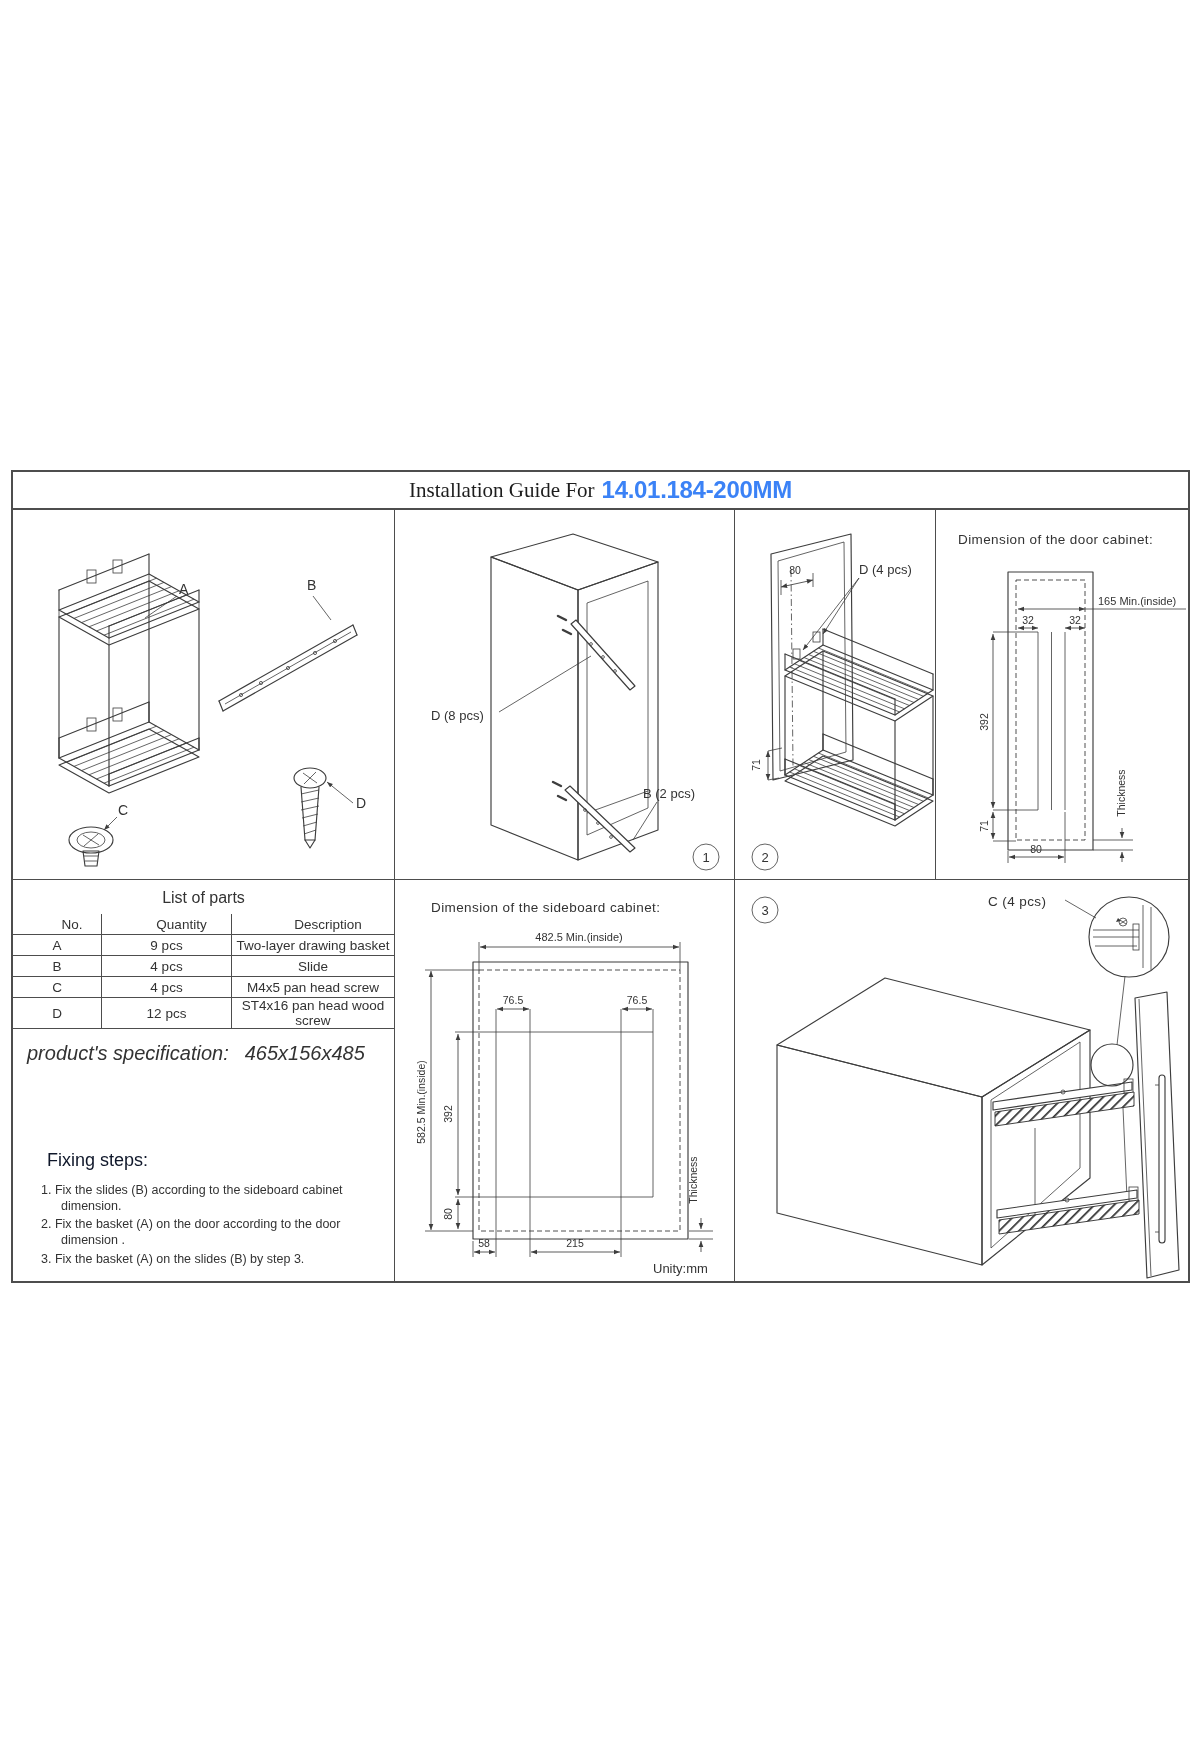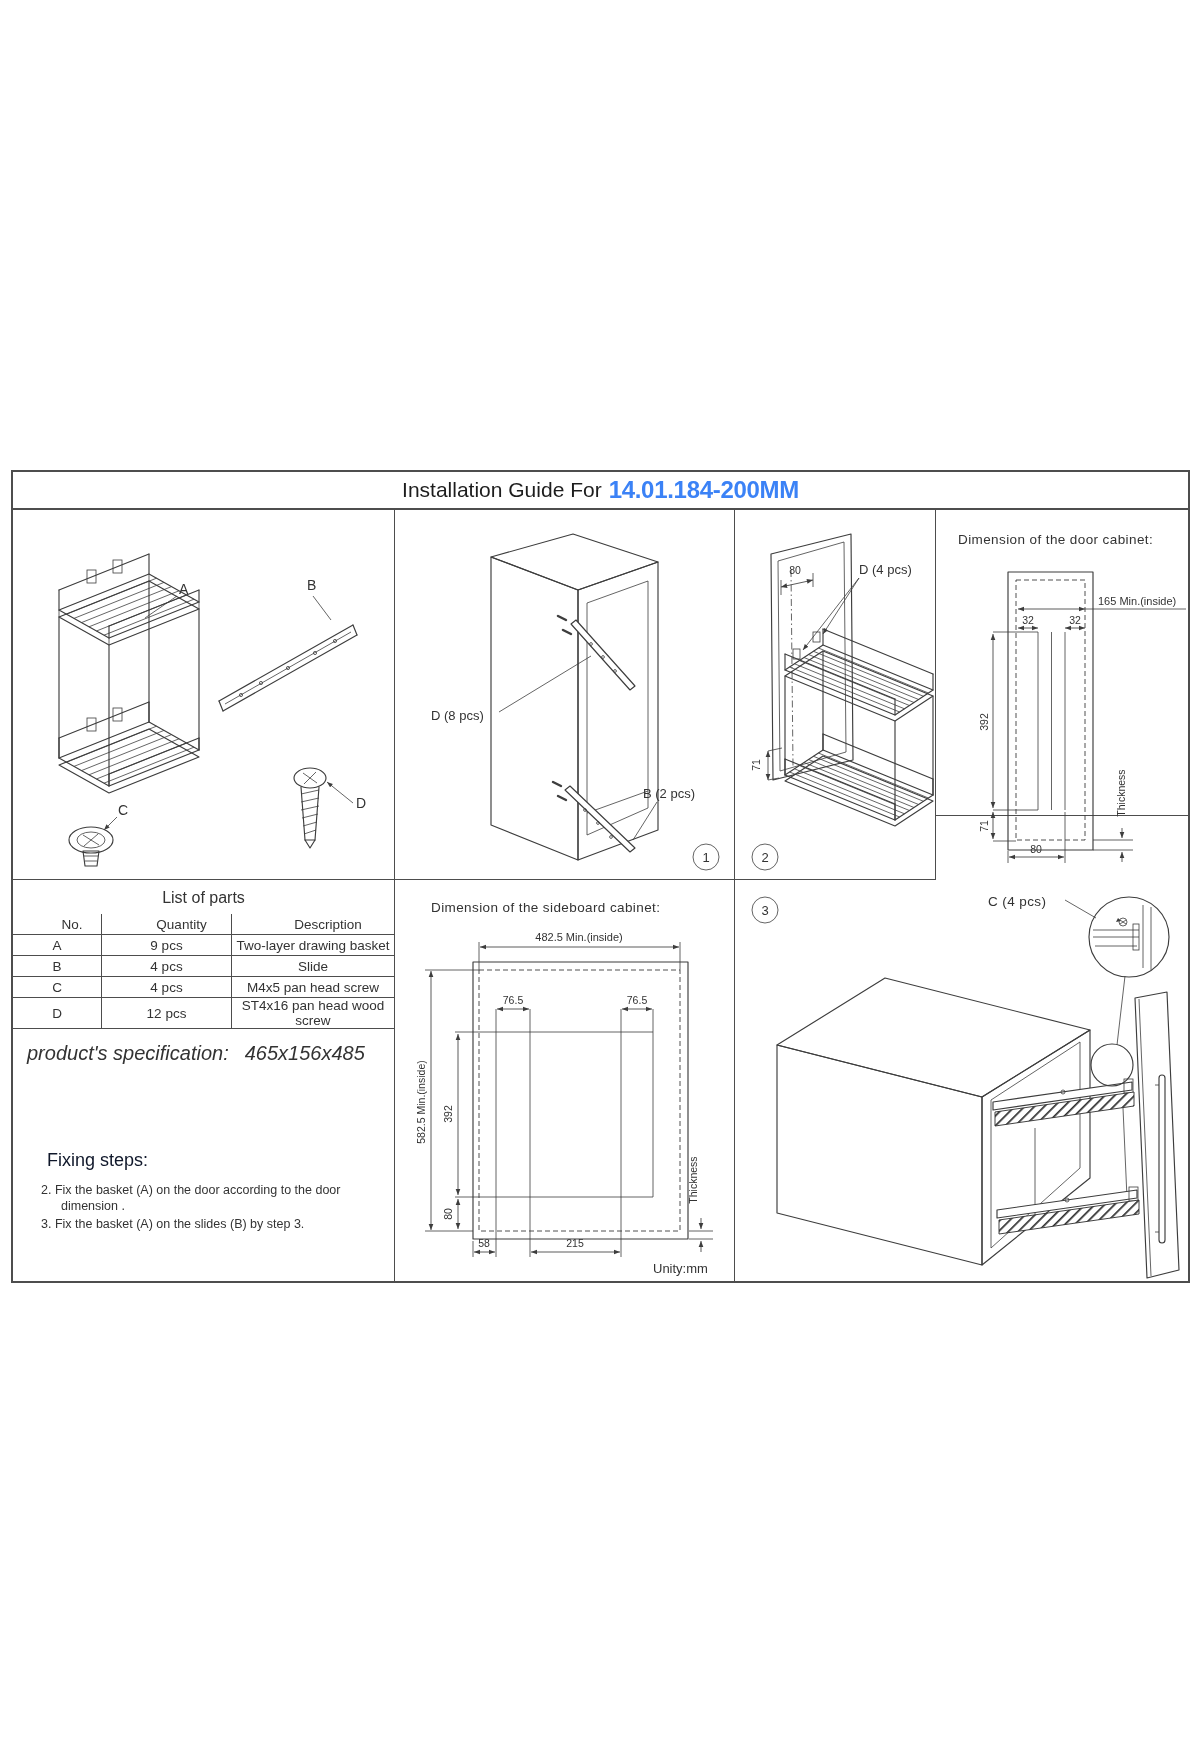--- a/index.html
+++ b/index.html
@@ -1,28 +1,28 @@
 <!DOCTYPE html>
 <html><head>
 <meta charset="utf-8">
 <style>
   html,body{margin:0;padding:0;background:#fff;}
   .page{position:relative;width:1200px;height:1760px;background:#fff;overflow:hidden;
         font-family:"Liberation Sans",sans-serif;color:#3a3a3a;}
   .frame{position:absolute;left:11px;top:470px;width:1175px;height:809px;border:2px solid #4d4d4d;background:#fff;}
   .title-row{height:36px;border-bottom:2px solid #4d4d4d;display:flex;align-items:center;justify-content:center;gap:7px;}
-  .t-serif{font-family:Liberation Sans, sans-serif;font-size:21px;color:#1d1d1d;}
+  .t-serif{font-family:Liberation Serif, serif;font-size:21px;color:#1d1d1d;}
   .t-model{font-family:"Liberation Sans",sans-serif;font-weight:700;font-size:24px;color:#3b82f6;letter-spacing:-0.3px;}
   .panel{position:absolute;box-sizing:border-box;background:#fff;}
   .br{border-right:1.5px solid #4d4d4d;}
   .bb{border-bottom:1.5px solid #4d4d4d;}
   #p-parts{left:0;top:38px;width:382px;height:370px;}
   #p-step1{left:382px;top:38px;width:340px;height:370px;}
   #p-step2{left:722px;top:38px;width:201px;height:370px;}
-  #p-doordim{left:923px;top:38px;width:252px;height:306px;}
+  #p-doordim{left:923px;top:38px;width:252px;height:370px;}
   #p-list{left:0;top:408px;width:382px;height:401px;}
   #p-side{left:382px;top:408px;width:340px;height:401px;}
   #p-step3{left:722px;top:408px;width:453px;height:401px;}
   svg{display:block;}
   .ln{stroke:#3d3d3d;stroke-width:1.15;fill:none;stroke-linecap:round;stroke-linejoin:round;}
   .lnf{stroke:#3d3d3d;stroke-width:1.15;fill:#fff;stroke-linejoin:round;}
   .tn{stroke:#3d3d3d;stroke-width:0.8;fill:none;}
   .dm{stroke:#3d3d3d;stroke-width:0.85;fill:none;}
   .dsh{stroke:#3d3d3d;stroke-width:0.9;fill:none;stroke-dasharray:5 3;}
   .dshc{stroke:#3d3d3d;stroke-width:0.8;fill:none;stroke-dasharray:7 3 1.5 3;}
@@ -351,20 +351,21 @@
             <td>12 pcs</td>
             <td>ST4x16 pan head wood screw</td>
           </tr>
         </tbody>
       </table>
       <div class="spec">
         <span>product's specification:</span><span class="v">465x156x485</span>
       </div>
       <div class="fix-title">Fixing steps:</div>
       <div class="steps">
+        <div class="step">1. Fix the slides (B) according to the sideboard cabinet dimension.</div>
         <div class="step">2. Fix the basket (A) on the door according to the door dimension .</div>
         <div class="step">3. Fix the basket (A) on the slides (B) by step 3.</div>
       </div>
     </div>
 
     <div class="panel br" id="p-side">
       <svg width="338" height="401" viewBox="0 0 338 401">
         <defs>
           <marker id="mk5" viewBox="0 0 10 8" refX="9.5" refY="4" markerWidth="8" markerHeight="6.5" orient="auto-start-reverse">
             <path d="M0.5,0.5 L9.5,4 L0.5,7.5 Z" fill="#3d3d3d"></path>

